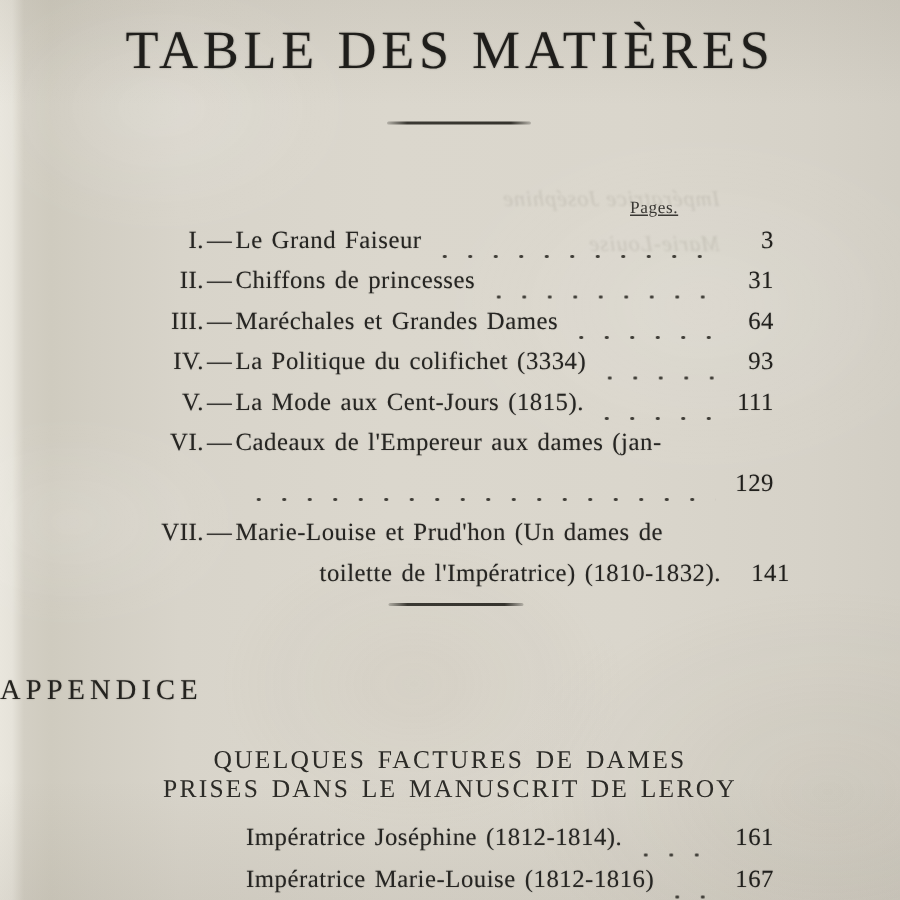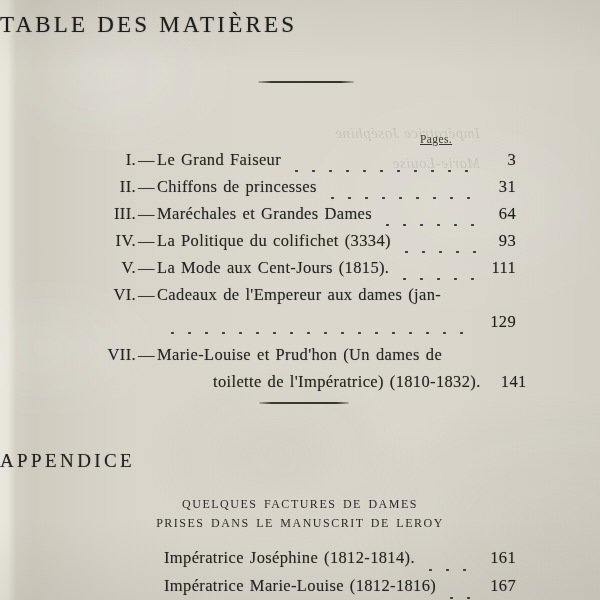--- a/index.html
+++ b/index.html
@@ -79,21 +79,22 @@
     position: absolute;
     inset: 0;
     color: #2b2a27;
   }
 
   .page-title {
     position: absolute;
     left: 0;
     right: 0;
     top: 12px;
-    font-size: 23px;
+    text-align: center;
+    font-size: 36px;
     letter-spacing: 3.2px;
     font-weight: 400;
     color: #1f1e1b;
     text-shadow: 0 0 1.2px rgba(40,38,34,.45);
   }
 
   .rule {
     position: absolute;
     height: 2px;
     background: linear-gradient(90deg, rgba(60,58,52,.25), #3b3933 14%, #35332d 86%, rgba(60,58,52,.25));
@@ -193,21 +194,21 @@
     font-size: 19px;
     letter-spacing: 3.4px;
     color: #24231f;
     text-shadow: 0 0 1px rgba(40,38,34,.4);
     font-family: Liberation Serif, serif;
   }
   .appendix-sub1, .appendix-sub2 {
     position: absolute;
     left: 0; right: 0;
     text-align: center;
-    font-size: 12px;
+    font-size: 17px;
     letter-spacing: 1.5px;
     color: #2c2b27;
     word-spacing: 2px;
   }
   .appendix-sub1 { top: 497px; }
   .appendix-sub2 { top: 516px; }
 
   #appendix-list {
     position: absolute;
     left: 96px;

